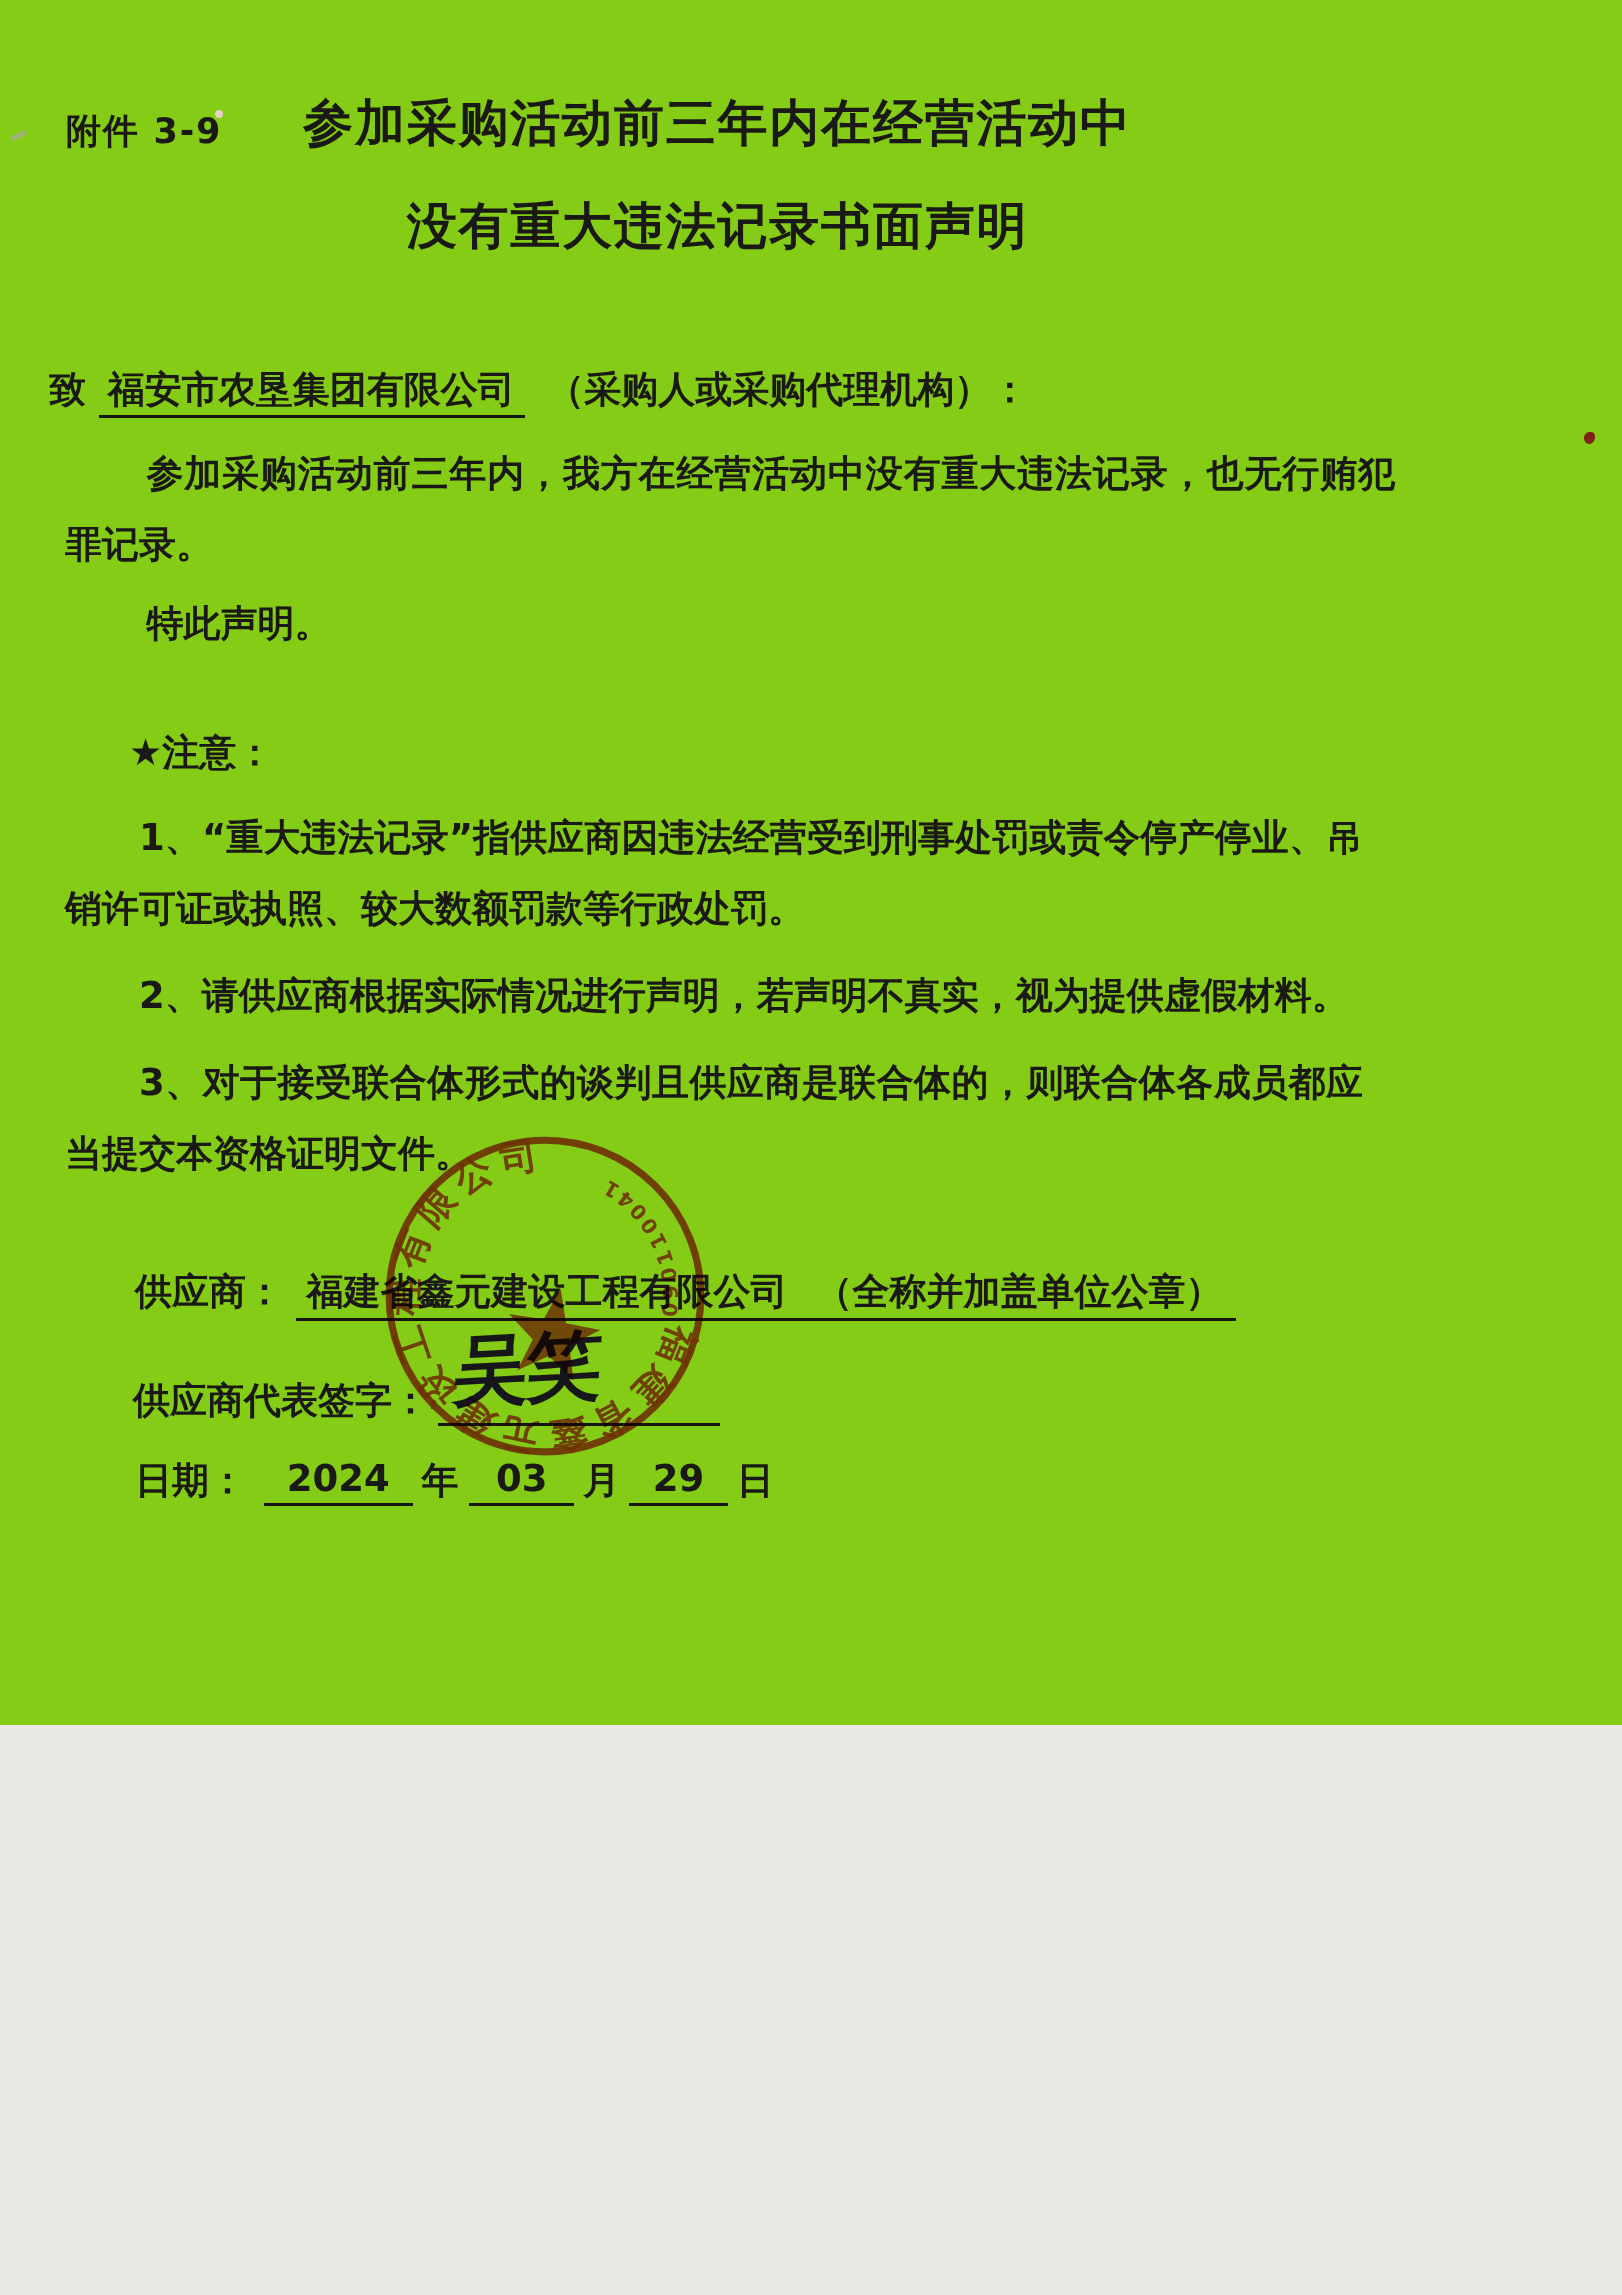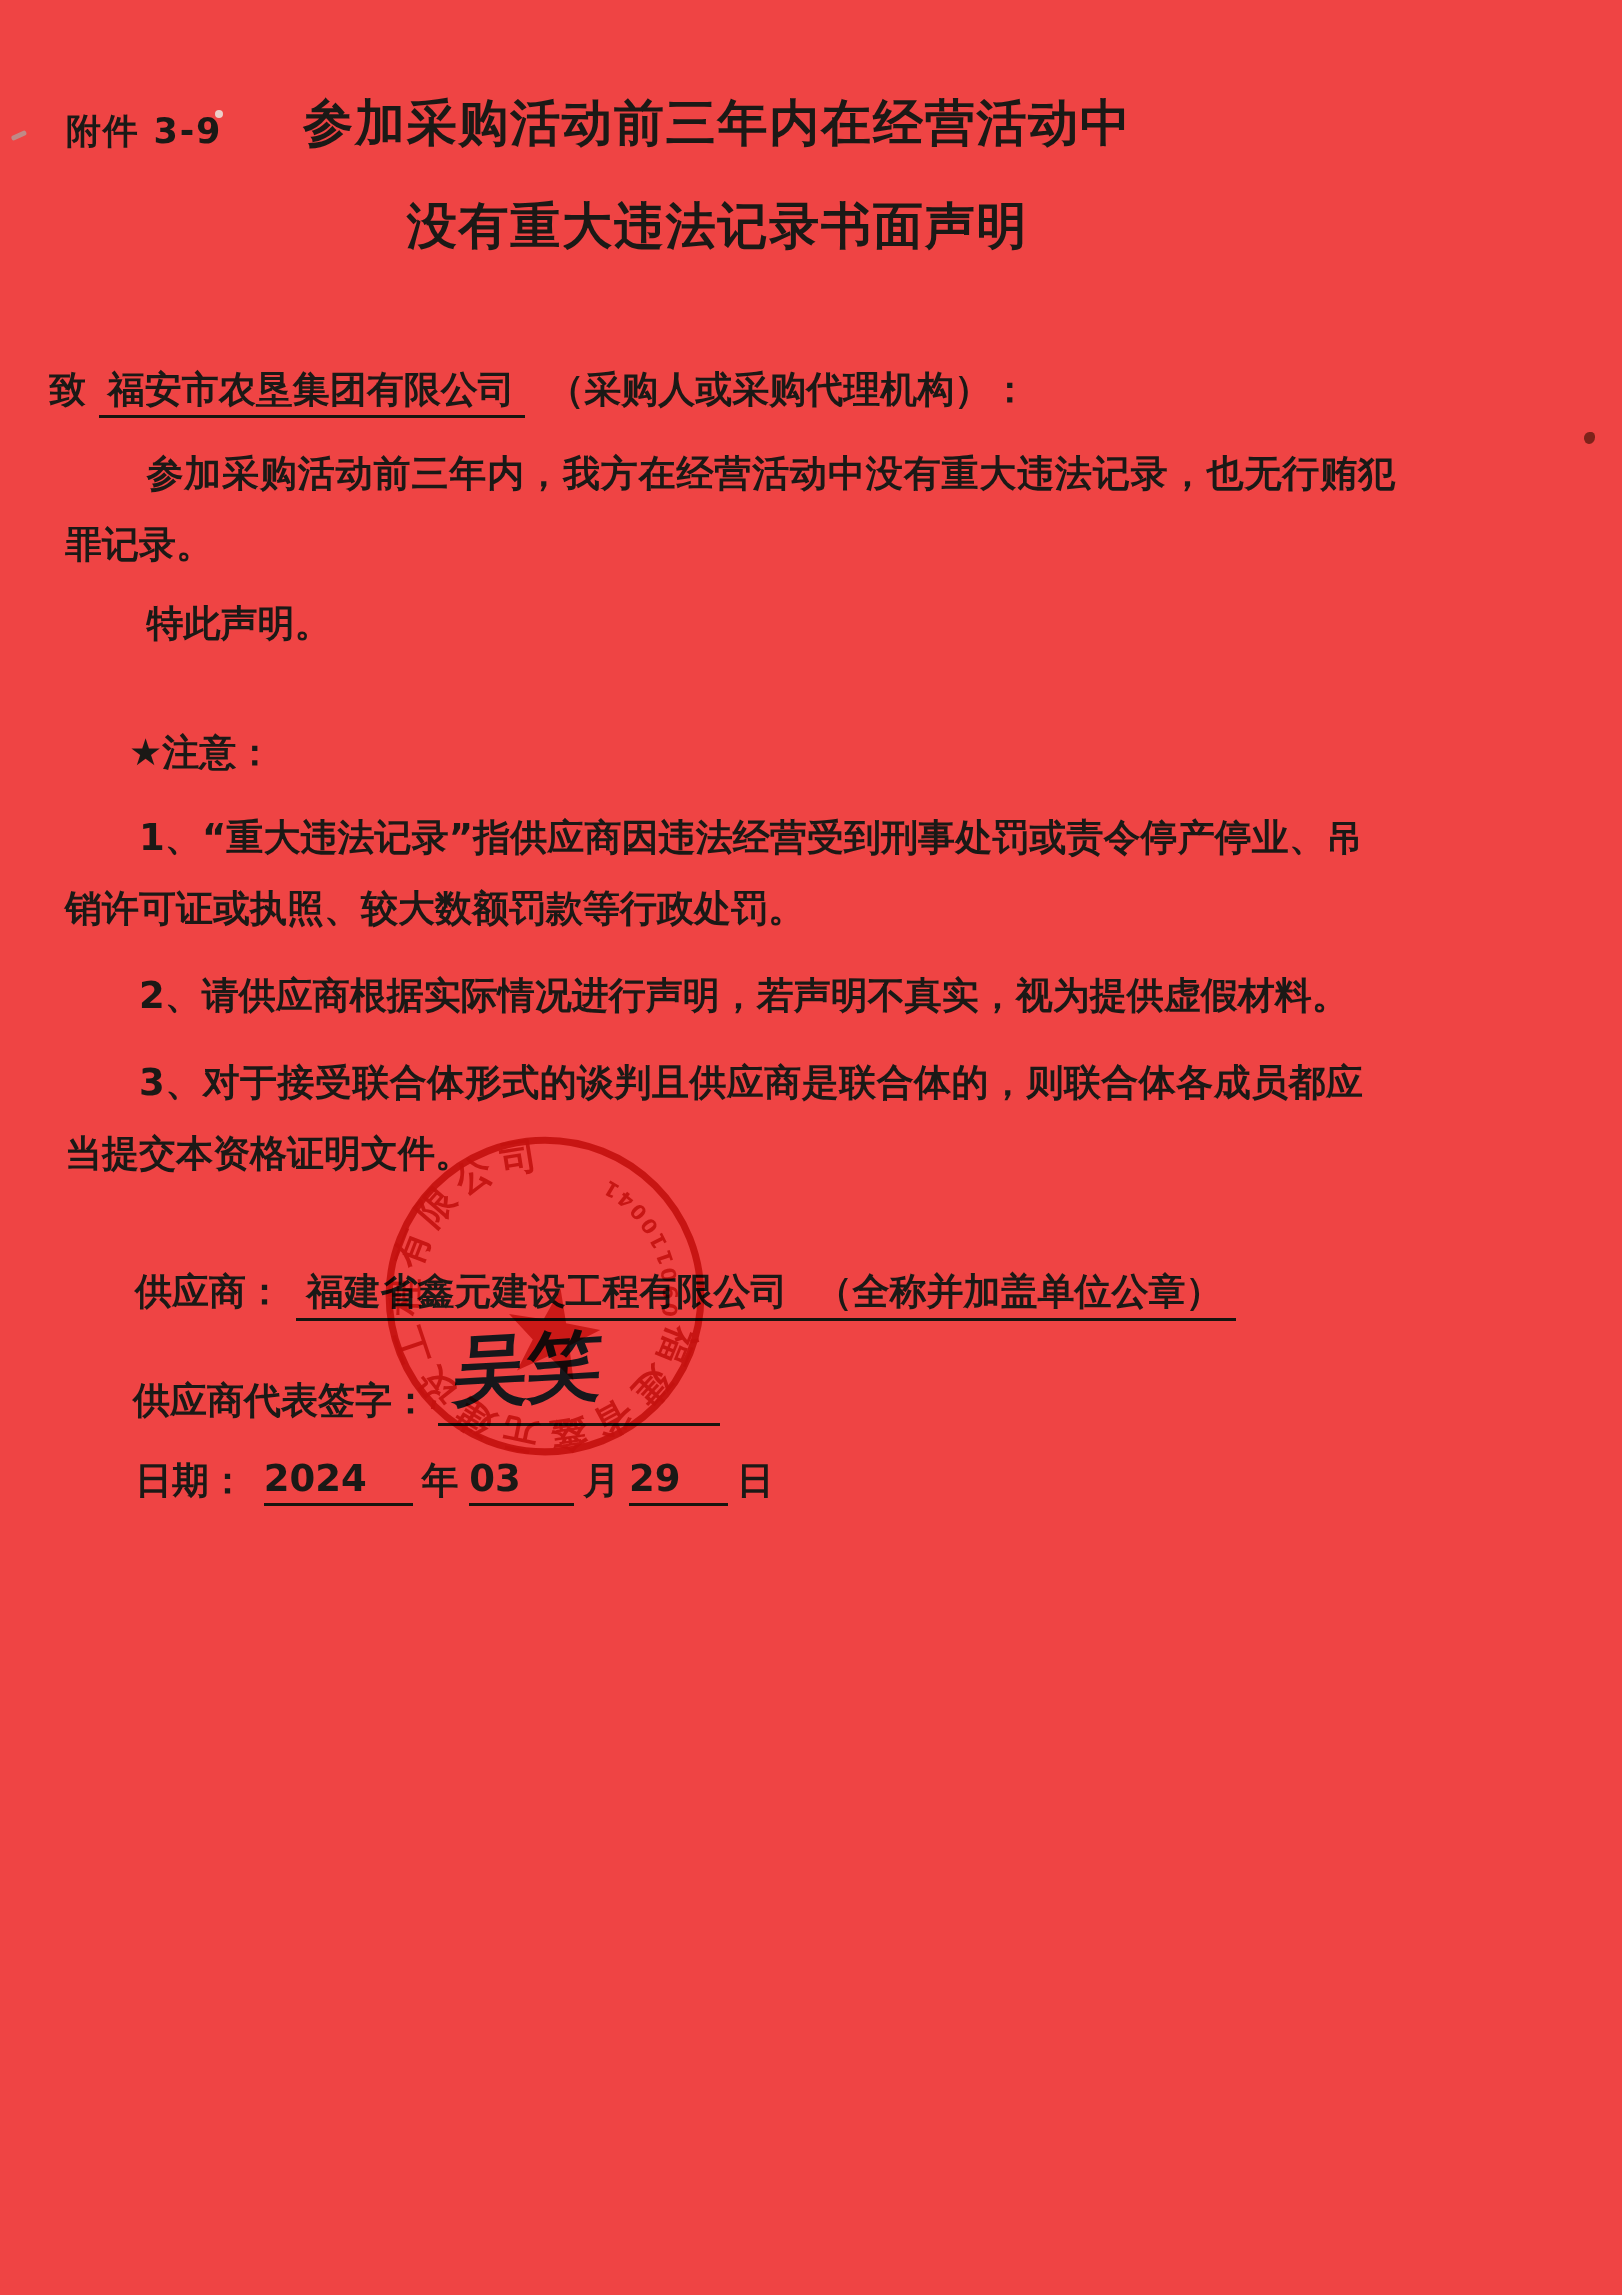--- a/index.html
+++ b/index.html
@@ -1,20 +1,20 @@
 <!DOCTYPE html>
 <html style="font-size:14px"><head>
 <meta charset="utf-8">
 <style>
   html,body{margin:0;padding:0;background:#e9e7e4;}
   .page{
     position:relative;
-    width:1622px;height:2295px;
+    width:1622px;height:1725px;
     margin:0 auto;
-    background:#ef4444;
+    background:#84cc16;
     font-family:"DejaVu Sans","Liberation Sans",sans-serif;
     color:#1b1916;
     overflow:hidden;
   }
   .abs{position:absolute;}
   .att{left:66px;top:108px;font-size:35px;font-weight:700;letter-spacing:1.8px;}
   .title{left:0;width:1435px;text-align:center;font-weight:700;font-size:50px;letter-spacing:1.8px;font-family:Liberation Mono, monospace;}
   .t1{top:90px;}
   .t2{top:193px;}
   .line{font-size:37px;font-weight:600;white-space:nowrap;}
@@ -25,21 +25,21 @@
   .decl{left:49px;top:572px;text-indent:2.2em;}
   .notice-h{left:129px;top:728px;font-size:37px;font-weight:700;}
   .notes{left:49px;top:786px;width:1330px;}
   .notes p{text-indent:2em;}
   .supplier{left:135px;top:1267px;z-index:2;}
   .u-grp{border-bottom:3.5px solid #17150f;padding:0 14px 5.3px 10.6px;}
   .sup-gap{display:inline-block;width:28px;}
   .sig-line{left:133px;top:1376px;z-index:2;}
   .u-blank{display:inline-block;width:282px;height:43px;border-bottom:3.5px solid #17150f;vertical-align:bottom;margin-left:8.9px;}
   .date-line{left:135px;top:1456px;z-index:2;}
-  .u-val{display:inline-block;text-align:left;border-bottom:3.5px solid #17150f;padding-bottom:3.5px;vertical-align:bottom;}
+  .u-val{display:inline-block;text-align:center;border-bottom:3.5px solid #17150f;padding-bottom:3.5px;vertical-align:bottom;}
   .u-y{width:149px;margin-left:17.7px;}
   .u-m{width:105px;margin-left:10.6px;}
   .u-d{width:99px;margin-left:8.9px;}
   .unit{margin-left:8.9px;}
   .seal{
     left:375px;top:1126px;width:340px;height:340px;
     mix-blend-mode:multiply;opacity:0.95;z-index:5;
   }
   .seal text{font-family:"DejaVu Sans","Liberation Sans",sans-serif;font-weight:700;}
   .handsig{

